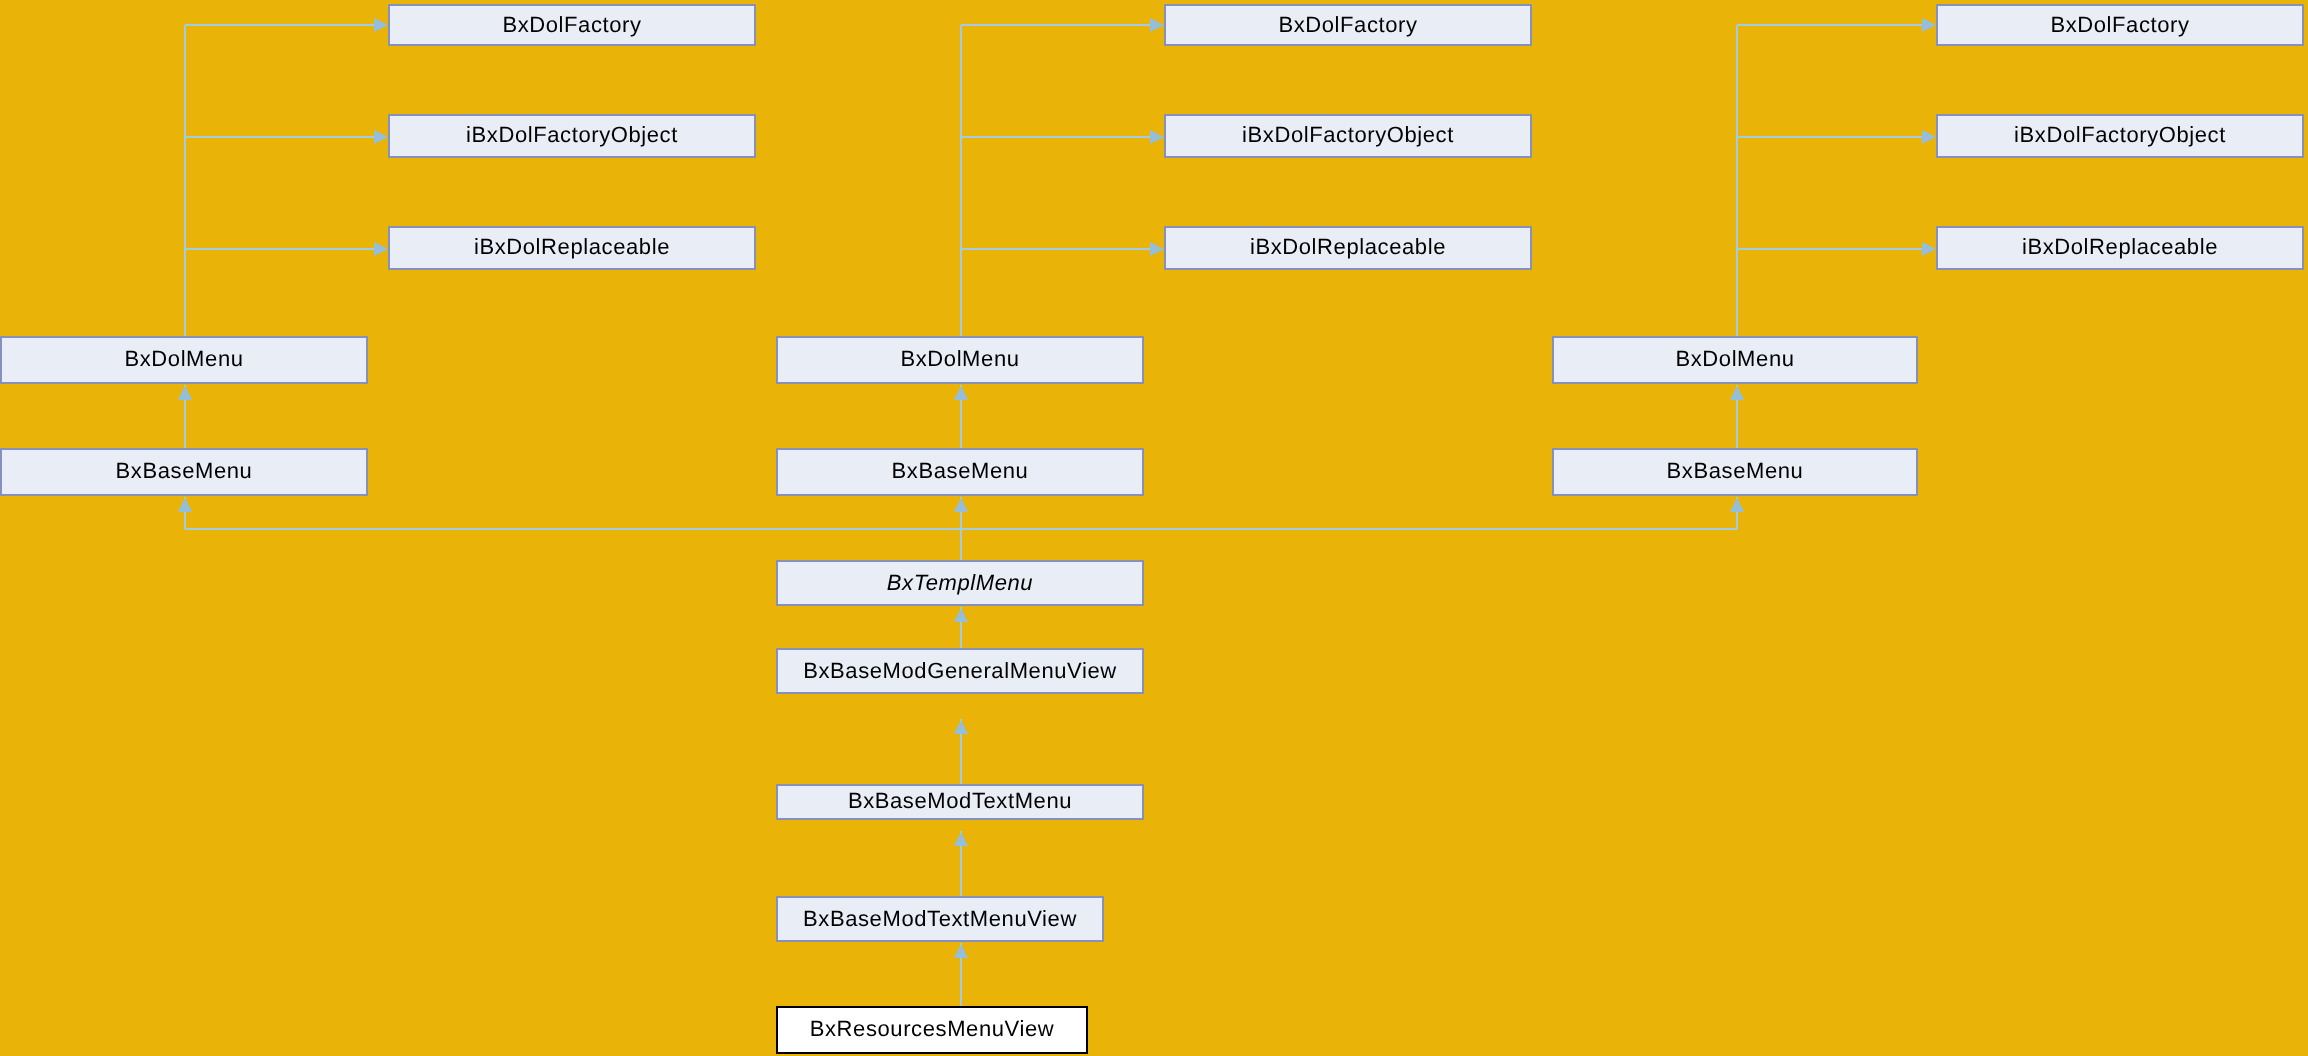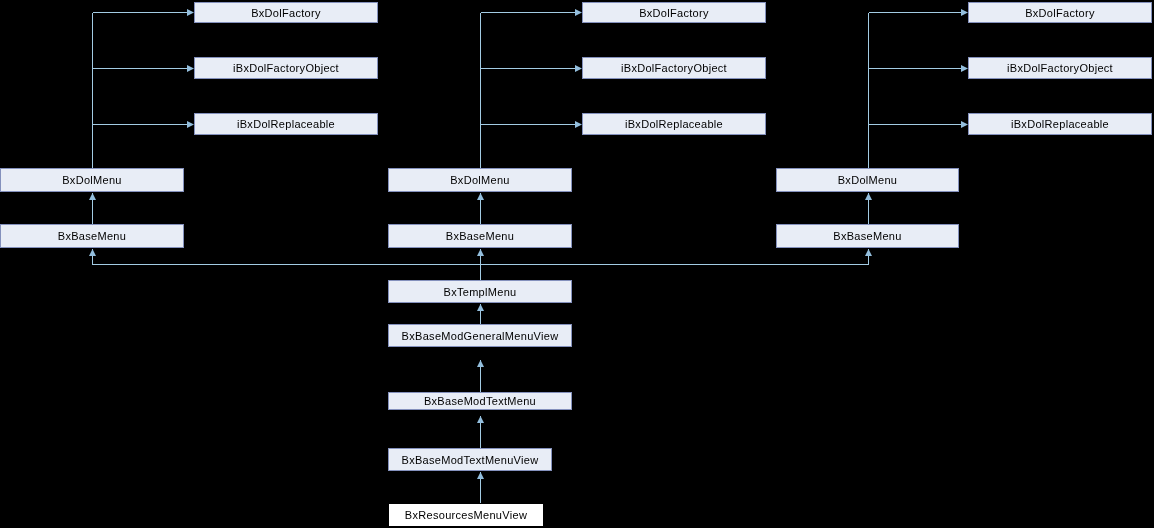--- a/index.html
+++ b/index.html
@@ -4,21 +4,21 @@
 <style>
   html, body {
     margin: 0;
     padding: 0;
     background: #ffffff;
   }
   #canvas {
     position: relative;
     width: 1154px;
     height: 528px;
-    background: #000000;
+    background: #eab308;
     overflow: hidden;
     font-family: "Liberation Sans", "DejaVu Sans", sans-serif;
   }
   #edge-layer {
     position: absolute;
     left: 0;
     top: 0;
     width: 1154px;
     height: 528px;
   }
@@ -116,21 +116,21 @@
     </div>
     <div class="node" style="left: 582px; top: 113px; width: 184px; height: 22px;">
       <span>iBxDolReplaceable</span>
     </div>
     <div class="node" style="left: 388px; top: 168px; width: 184px; height: 24px;">
       <span>BxDolMenu</span>
     </div>
     <div class="node" style="left: 388px; top: 224px; width: 184px; height: 24px;">
       <span>BxBaseMenu</span>
     </div>
-    <div class="node" style="left: 388px; top: 280px; width: 184px; height: 23px;">
+    <div class="node" style="left: 388px; top: 280px; width: 184px; height: 23px; font-style: italic;">
       <span>BxTemplMenu</span>
     </div>
     <div class="node" style="left: 388px; top: 324px; width: 184px; height: 23px;">
       <span>BxBaseModGeneralMenuView</span>
     </div>
     <div class="node" style="left: 388px; top: 392px; width: 184px; height: 18px;">
       <span>BxBaseModTextMenu</span>
     </div>
     <div class="node" style="left: 388px; top: 448px; width: 164px; height: 23px;">
       <span>BxBaseModTextMenuView</span>

